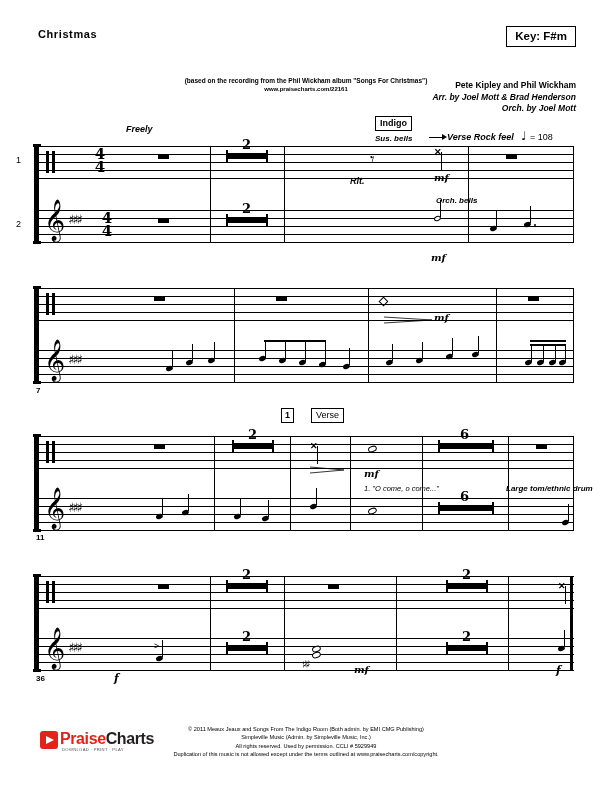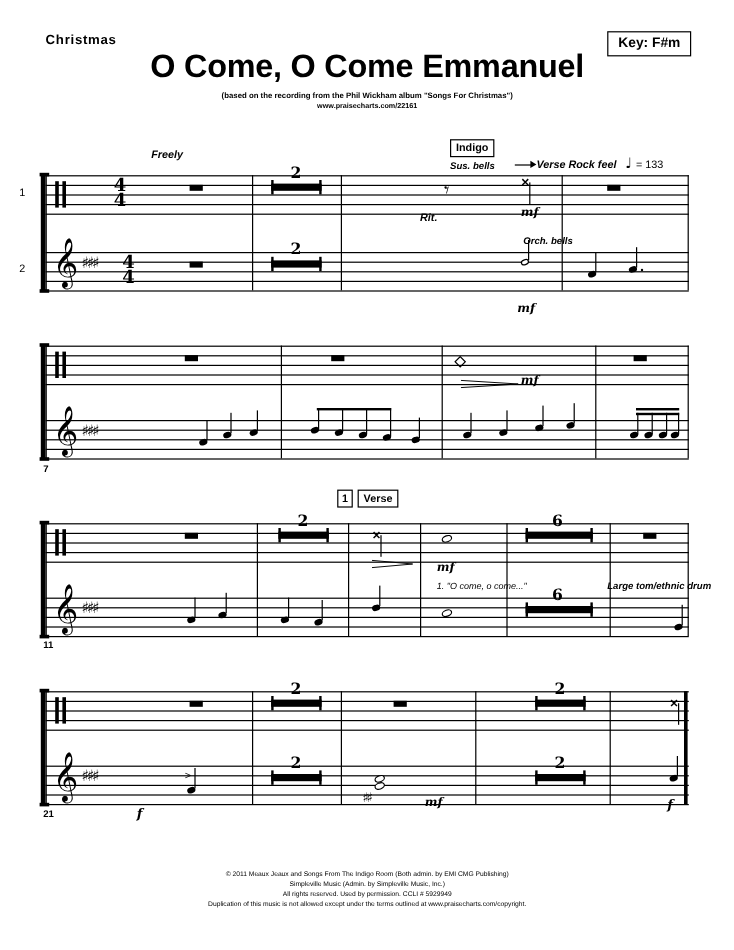--- a/index.html
+++ b/index.html
@@ -338,23 +338,27 @@
     background: #000;
   }
 </style>
 </head>
 <body>
 
 <div class="page">
 
   <div class="instrument-label">Christmas</div>
   <div class="key-box">Key: F#m</div>
-  <div class="song-title">O Come, O Come Emmanuel</div>
   <div class="subtitle">(based on the recording from the Phil Wickham album "Songs For Christmas")</div>
   <div class="subtitle2">www.praisecharts.com/22161</div>
+  <div class="credits">
+    <div class="c1">Pete Kipley and Phil Wickham</div>
+    <div>Arr. by Joel Mott &amp; Brad Henderson</div>
+    <div>Orch. by Joel Mott</div>
+  </div>
 
   <div class="system" style="top:140px; height:115px;">
 
     <div class="textmark" style="left:88px; top:-16px; font-size:9px;">Freely</div>
 
     <div class="staff" style="top:6px;">
       <div class="line l0"></div>
         <div class="line l1"></div>
         <div class="line l2"></div>
         <div class="line l3"></div>
@@ -405,21 +409,21 @@
 
     <div class="boxmark" style="left:337px; top:-24px;">Indigo</div>
 
     <div class="textmark" style="left:337px; top:-6px;">Sus. bells</div>
 
     <div class="hline" style="left:391px; top:-3px; width:14px;"></div>
     <div class="arrowhead" style="left:404px; top:-6px;"></div>
 
     <div class="textmark" style="left:409px; top:-8px; font-size:9px;">Verse Rock feel</div>
     <div class="tempo-note" style="left:483px; top:-10px;">♩</div>
-    <div class="textmark" style="left:492px; top:-8px; font-style:normal; font-weight:normal; font-size:9px;">= 133</div>
+    <div class="textmark" style="left:492px; top:-8px; font-style:normal; font-weight:normal; font-size:9px;">= 108</div>
 
     <div class="gl" style="left:332px; top:11px; font-size:17px;">𝄾</div>
     <div class="xhead" style="left:396px; top:8px;">✕</div>
     <div class="stem" style="left:403px; top:12px; height:18px;"></div>
     <div class="textmark" style="left:396px; top:32px; font-family:'DejaVu Serif',serif; font-size:10px;">mf</div>
 
     <div class="textmark" style="left:312px; top:36px; font-size:9px;">Rit.</div>
 
     <div class="textmark" style="left:398px; top:56px;">Orch. bells</div>
 
@@ -519,21 +523,21 @@
     <div class="notehead" style="left:511px; top:72px;"></div>
     <div class="stem" style="left:527px; top:56px; height:18px;"></div>
     <div class="notehead" style="left:521px; top:72px;"></div>
 
     <div class="barline" style="left:535px; top:0; height:94px;"></div>
   </div>
 
   <div class="system" style="top:432px; height:110px;">
 
     <div class="sectionnum" style="left:243px; top:-24px;">1</div>
-    <div class="boxmark" style="left:260px; top:-24px; font-weight:bold;">Verse</div>
+    <div class="boxmark" style="left:273px; top:-24px; font-weight:normal;">Verse</div>
 
     <div class="staff" style="top:4px;">
       <div class="line l0"></div>
         <div class="line l1"></div>
         <div class="line l2"></div>
         <div class="line l3"></div>
         <div class="line l4"></div>
     </div>
     <div class="staff" style="top:66px;">
       <div class="line l0"></div>
@@ -616,21 +620,21 @@
         <div class="line l4"></div>
     </div>
     <div class="sysbracket" style="top:4px; height:94px;"></div>
     <div class="barline" style="left:0; top:4px; height:94px; width:1.4px;"></div>
 
     <div class="clefperc" style="left:8px; top:9px; height:22px;"></div>
     <div class="clefperc" style="left:14px; top:9px; height:22px;"></div>
     <div class="gl" style="left:6px; top:58px; font-size:36px;">𝄞</div>
     <div class="keysig" style="left:30px; top:68px;">♯♯♯</div>
 
-    <div class="measnum" style="left:-2px; top:102px;">21</div>
+    <div class="measnum" style="left:-2px; top:102px;">36</div>
 
     <div class="wholerest" style="left:120px; top:12px;"></div>
     <div class="barline" style="left:172px; top:4px; height:94px;"></div>
     <div class="notehead" style="left:118px; top:84px;"></div>
     <div class="stem" style="left:124px; top:68px; height:17px;"></div>
     <div class="accent" style="left:116px; top:70px;">&gt;</div>
     <div class="textmark" style="left:76px; top:100px; font-family:'DejaVu Serif',serif; font-size:11px; font-style:italic;">f</div>
 
     <div class="multirest" style="left:188px; top:11px; width:42px;"></div>
     <div class="mrnum" style="left:204px; top:-5px;">2</div>
@@ -660,14 +664,21 @@
     <div class="barline thick" style="left:532px; top:4px; height:94px;"></div>
   </div>
 
   <div class="footer">
     <div>© 2011 Meaux Jeaux and Songs From The Indigo Room (Both admin. by EMI CMG Publishing)</div>
     <div>Simpleville Music (Admin. by Simpleville Music, Inc.)</div>
     <div>All rights reserved. Used by permission.  CCLI # 5929949</div>
     <div>Duplication of this music is not allowed except under the terms outlined at www.praisecharts.com/copyright.</div>
   </div>
 
+  <div class="logo">
+    <div class="logo-tri"></div>
+    <div class="logo-text">
+      <span class="praise">Praise</span><span class="charts">Charts</span>
+    </div>
+    <div class="logo-sub">DOWNLOAD · PRINT · PLAY</div>
+  </div>
 
 </div>
 
 </body></html>

